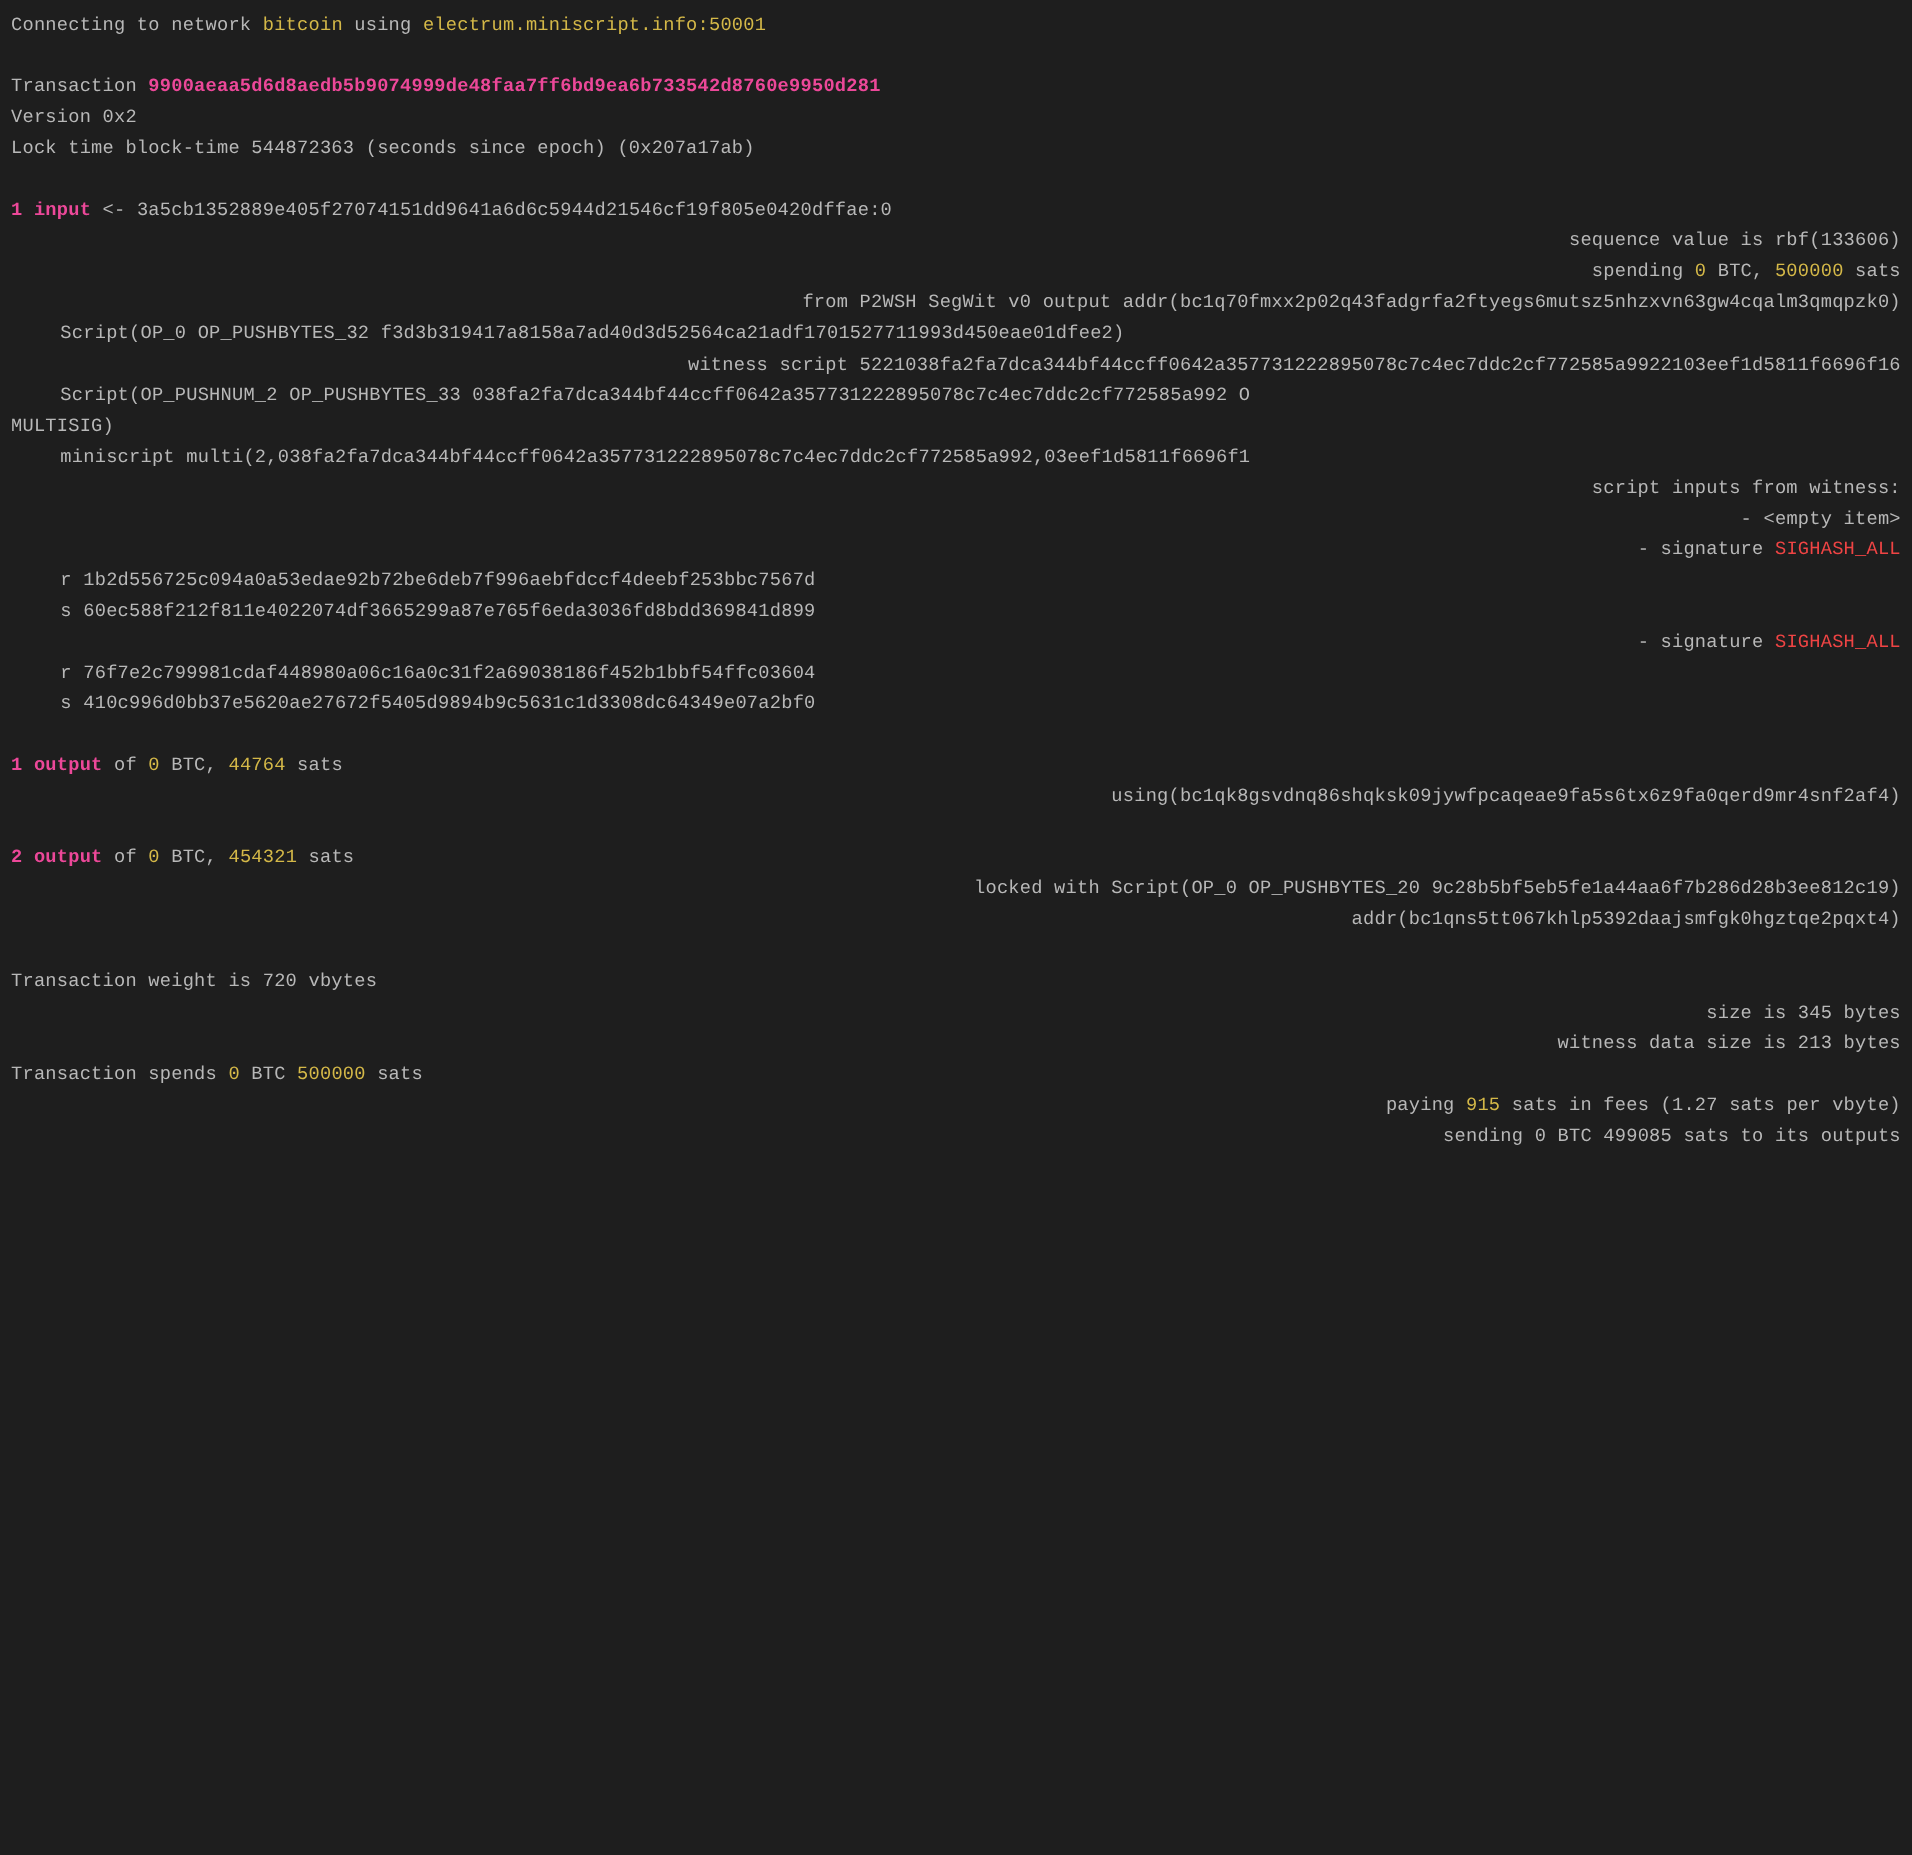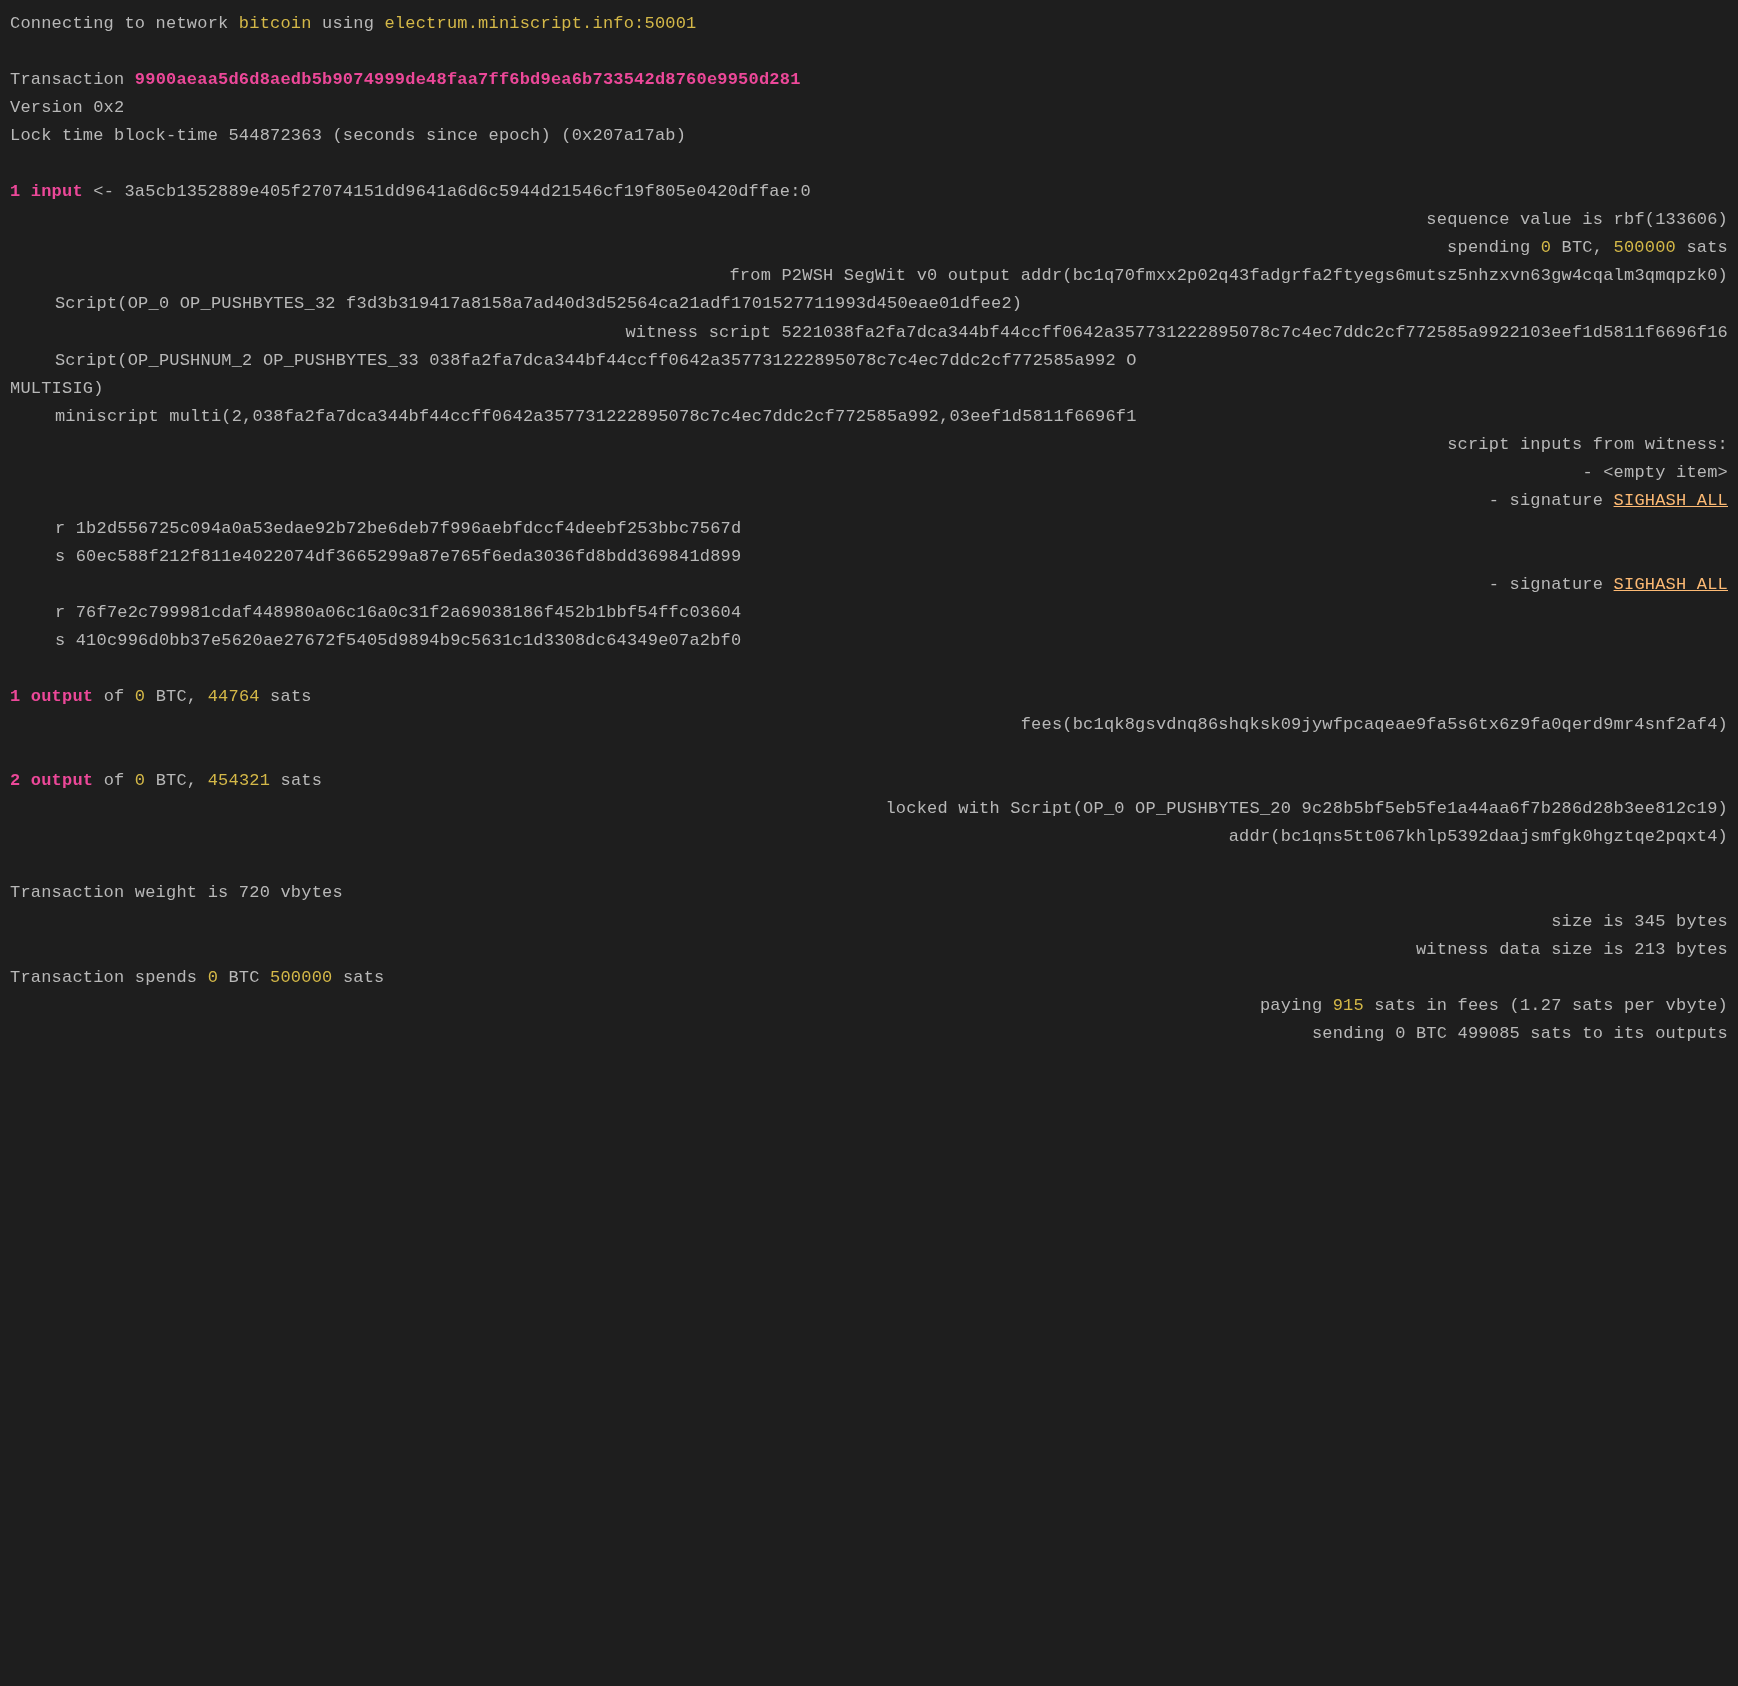--- a/index.html
+++ b/index.html
@@ -8,21 +8,21 @@
     color: #b8b8b8;
     font-family: "SF Mono", Menlo, Consolas, "Liberation Mono", monospace;
     font-size: 17px;
     line-height: 1.65;
     padding: 10px;
     white-space: nowrap;
     overflow: hidden;
     letter-spacing: 0.2px;
   }
   .yellow { color: #d4b848; margin-top: 17px; }
-  .green { color: #fdba74; text-decoration: underline; }
+  .green { color: #ef4444; }
   .bold { color: #ec4899; font-weight: 700; }
   .line { display: block; }
   .ind1 { padding-left: 2.2ch; text-align: right; }
   .ind2 { padding-left: 4.4ch; }
   .blank { height: 1.65em; }
 </style>
 </head>
 <body>
 
 <div>
@@ -65,21 +65,21 @@
 <span>- signature </span><span class="green">SIGHASH_ALL</span>
 </span>
 <span class="line ind2">r 76f7e2c799981cdaf448980a06c16a0c31f2a69038186f452b1bbf54ffc03604</span>
 <span class="line ind2">s 410c996d0bb37e5620ae27672f5405d9894b9c5631c1d3308dc64349e07a2bf0</span>
 
 <div class="blank"></div>
 
 <span class="line">
 <span class="bold">1 </span><span class="bold">output</span><span> of </span><span class="yellow">0</span><span> BTC, </span><span class="yellow">44764</span><span> sats</span>
 </span>
-<span class="line ind1">fees(bc1qk8gsvdnq86shqksk09jywfpcaqeae9fa5s6tx6z9fa0qerd9mr4snf2af4)</span>
+<span class="line ind1">using(bc1qk8gsvdnq86shqksk09jywfpcaqeae9fa5s6tx6z9fa0qerd9mr4snf2af4)</span>
 
 <div class="blank"></div>
 
 <span class="line">
 <span class="bold">2 </span><span class="bold">output</span><span> of </span><span class="yellow">0</span><span> BTC, </span><span class="yellow">454321</span><span> sats</span>
 </span>
 <span class="line ind1">locked with Script(OP_0 OP_PUSHBYTES_20 9c28b5bf5eb5fe1a44aa6f7b286d28b3ee812c19)</span>
 <span class="line ind1">addr(bc1qns5tt067khlp5392daajsmfgk0hgztqe2pqxt4)</span>
 
 <div class="blank"></div>

